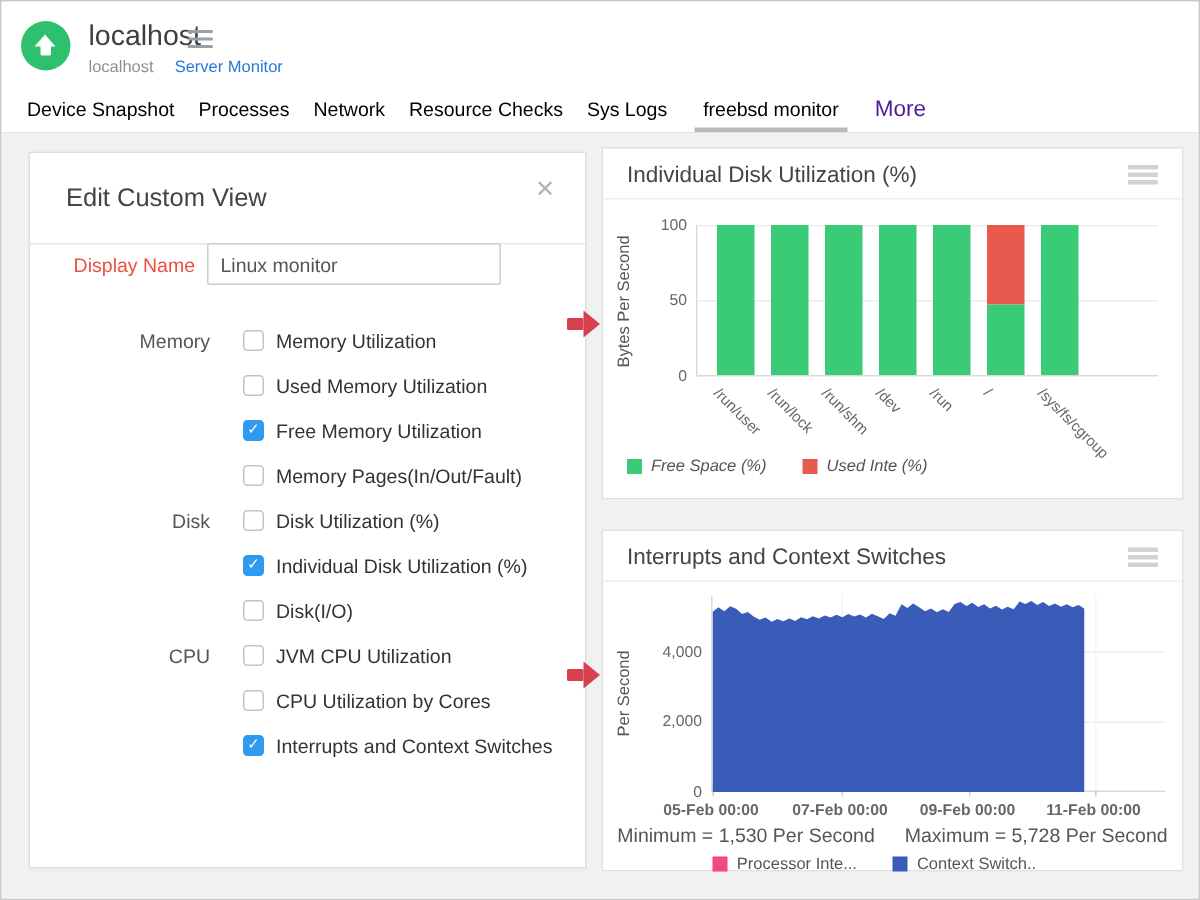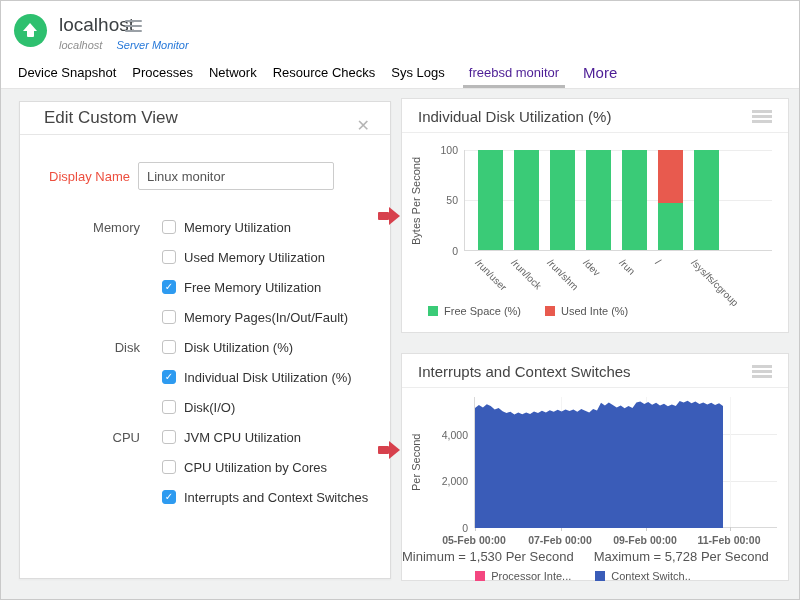--- a/index.html
+++ b/index.html
@@ -11,37 +11,37 @@
   }
   
   .app-header { position:absolute; left:0; top:0; width:100%; height:55px; background:#fff; }
   .logo { position:absolute; left:13px; top:13px; width:33px; height:33px; border-radius:50%; background:#2ec06f; }
   .logo .arr-head { position:absolute; left:9px; top:9px; width:0; height:0;
     border-left:7.5px solid transparent; border-right:7.5px solid transparent; border-bottom:8px solid #fff; }
   .logo .arr-stem { position:absolute; left:13px; top:16px; width:7px; height:7px; background:#fff; border-radius:1px; }
   .app-title { position:absolute; left:58px; top:13px; font-size:19px; font-weight:500; color:#3c4043; }
   .title-menu-icon { position:absolute; left:124px; top:19px; width:17px; cursor:pointer; }
   .title-menu-icon i { display:block; height:2px; background:#9aa0a6; margin-bottom:3px; border-radius:1px; }
-  .crumbs { position:absolute; left:58px; top:38px; font-size:11px;font-style:italic; }
+  .crumbs { position:absolute; left:58px; top:38px; font-size:11px; }
   .crumb-host { color:#8f8f8f; margin-right:14px; }
   .crumb-link { color:#2678d9; cursor:pointer; }
   
   .tab-bar { position:absolute; left:0; top:55px; width:100%; height:33px; background:#fff;
     border-bottom:1px solid #e4e4e4; display:flex; align-items:center; padding-left:17px; }
   .tab { font-size:13px; color:#000000; margin-right:16px; height:100%; display:flex; align-items:center;
     cursor:pointer; position:relative; white-space:nowrap; }
-  .tab.is-active { color:#4c1d95; margin-left:8px; margin-right:24px; }
+  .tab.is-active { color:#000000; margin-left:8px; margin-right:24px; }
   .tab.is-active::after { content:""; position:absolute; left:-6px; right:-6px; bottom:0; height:3px; background:#b9b9b9; }
   .tab.is-more { color:#4c1d95; font-size:15px; }
   
   .content-bg { position:absolute; left:0; top:88px; width:100%; height:512px; background:#f0f1f1; }
   
   .modal { position:absolute; left:18px; top:100px; width:372px; height:478px; background:#fff;
     border:1px solid #dcdcdc; box-shadow:0 1px 2px rgba(0,0,0,0.04); }
-  .modal-header { position:absolute; left:0; top:0; width:100%; height:33px; border-bottom:1px solid #e6e6e6;
+  .modal-header { position:absolute; left:0; top:0; width:100%; height:61px; border-bottom:1px solid #e6e6e6;
     display:flex; align-items:center; }
   .modal-title { font-size:17px; color:#444; margin-left:24px; }
   .modal-close { position:absolute; right:20px; top:14px; font-size:16px; color:#b5b5b5; cursor:pointer; }
   .row-grid { display:grid; grid-template-columns:86px 1fr; column-gap:8px; align-items:center; padding-left:24px; }
   .display-row { position:absolute; left:0; top:56px; width:100%; height:36px; }
   .field-label { font-size:13px; color:#ed4f3f; text-align:right; }
   .display-input { width:196px; height:28px; border:1px solid #ccc; border-radius:2px; font-size:13px;
     color:#555; padding:0 8px; font-family:inherit; outline:none; }
   .cb-rows { position:absolute; left:0; top:110px; width:100%;padding-left:10px; }
   .cb-row { height:30px; }
@@ -81,21 +81,21 @@
   .xcat { position:absolute; font-size:10px; color:#666; white-space:nowrap; transform:rotate(45deg);
     transform-origin:0 0; }
   .legend-row { position:absolute; display:flex; align-items:center; }
   .legend-item { display:flex; align-items:center; margin-right:24px; cursor:pointer; }
   .legend-swatch { width:10px; height:10px; margin-right:6px; flex:0 0 auto; }
   .legend-text { font-size:11px; color:#555; white-space:nowrap; }
   
   .plot-2 { left:72px; top:43px; width:303px; height:131px; }
   .area-svg { position:absolute; left:0; top:0; }
   .xtickmark { position:absolute; top:100%; width:1px; height:4px; background:#ccc; }
-  .summary-row { position:absolute; left:0; top:195px; width:100%; display:flex; 
+  .summary-row { position:absolute; left:0; top:195px; width:100%; display:flex; justify-content:center;
     gap:20px; font-size:13px; color:#555; }
   .legend-row-2 { position:absolute; left:0; top:216px; width:100%; display:flex; justify-content:center; }
 </style>
 </head>
 <body>
 
 <div class="app-header">
   <div class="logo">
     <span class="arr-head"></span>
     <span class="arr-stem"></span>
@@ -258,21 +258,21 @@
   </div>
   <div>
       <span class="xcat" style="left: 79px; top: 158px;">/run/user</span>
       <span class="xcat" style="left: 115px; top: 158px;">/run/lock</span>
       <span class="xcat" style="left: 151px; top: 158px;">/run/shm</span>
       <span class="xcat" style="left: 187px; top: 158px;">/dev</span>
       <span class="xcat" style="left: 223px; top: 158px;">/run</span>
       <span class="xcat" style="left: 259px; top: 158px;">/</span>
       <span class="xcat" style="left: 295px; top: 158px;">/sys/fs/cgroup</span>
     </div>
-  <div class="legend-row" style="left:26px; top:206px;">
+  <div class="legend-row" style="left:16px; top:206px;font-style:italic;">
       <span class="legend-item">
         <span class="legend-swatch" style="background: rgb(58, 203, 119);"></span>
         <span class="legend-text">Free Space (%)</span>
       </span>
       <span class="legend-item">
         <span class="legend-swatch" style="background: rgb(232, 90, 78);"></span>
         <span class="legend-text">Used Inte (%)</span>
       </span>
     </div>
 </div>

